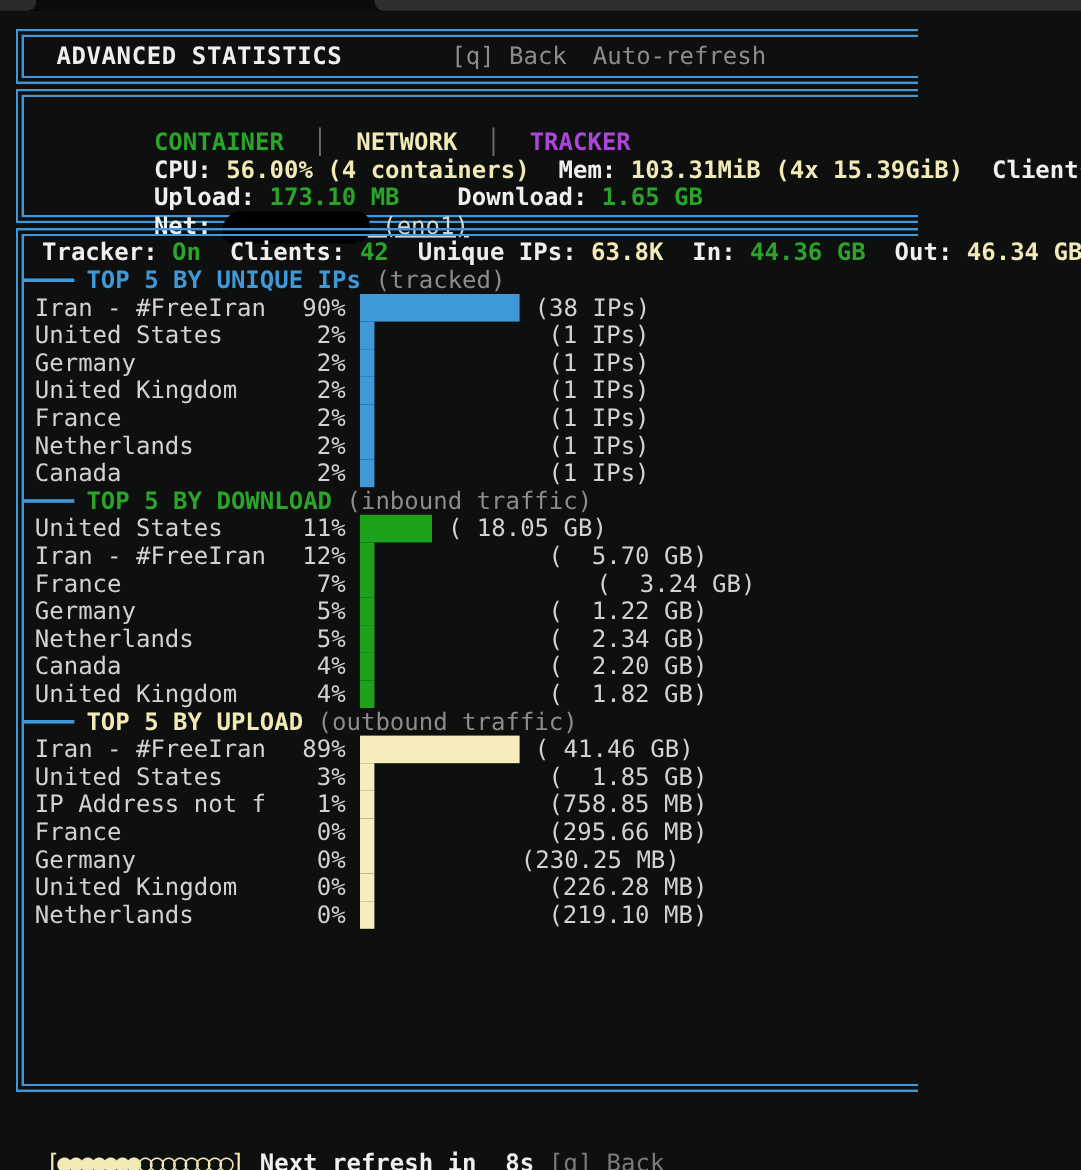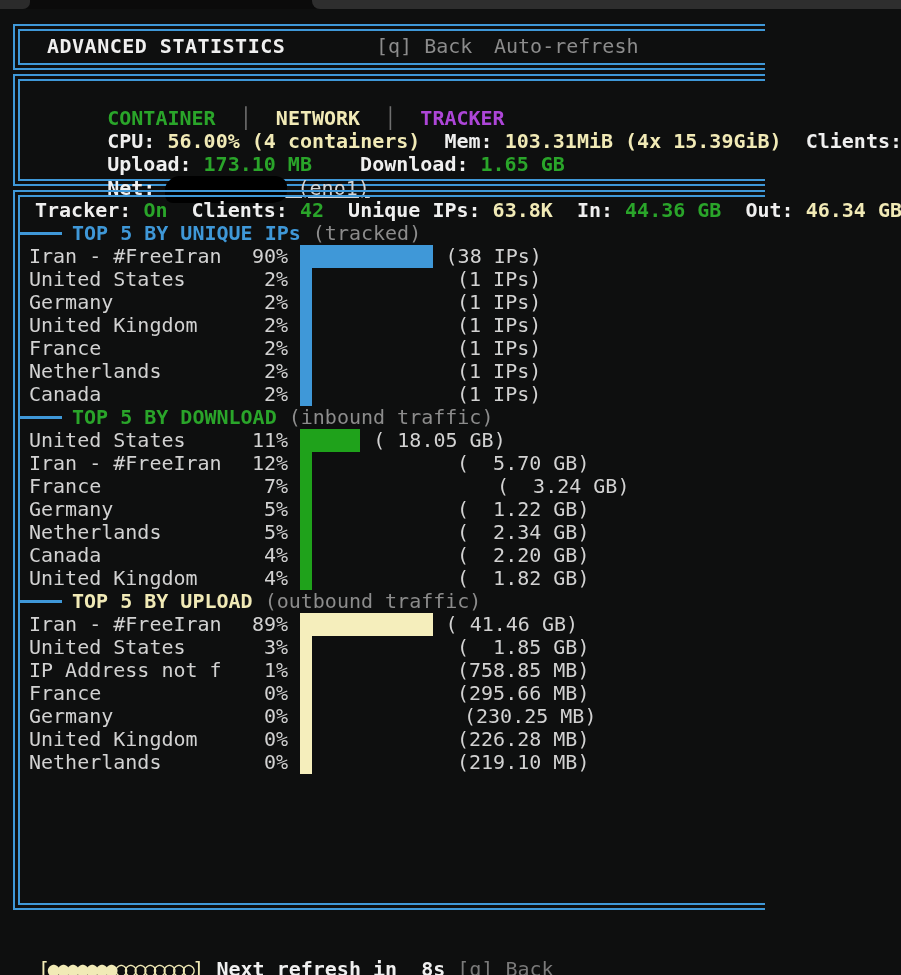--- a/index.html
+++ b/index.html
@@ -10,21 +10,21 @@
     font-size:20px;line-height:23px;color:var(--white,#d4d4d4);
   }
   
   .tabstrip{position:absolute;left:0;top:0;width:901px;height:9px;background:#0b0b0b;}
   .tabstub{position:absolute;left:0;top:0;width:30px;height:9px;background:#2b2b2b;border-bottom-right-radius:7px;}
   .tabrest{position:absolute;left:312px;top:0;right:0;height:9px;background:#2e2e2e;border-bottom-left-radius:8px;}
   
   .box{position:absolute;left:13px;width:752px;box-sizing:border-box;
        border:7px double var(--blue,#3f98d8);border-right:none;background:transparent;}
   .box1{top:24px;height:46px;}
-  .box2{top:74px;height:112px;}
+  .box2{top:74px;height:112px;padding-left:21px;}
   .box3{top:190px;height:720px;}
   .titlebar-inner{position:relative;height:32px;}
   .title{position:absolute;left:27px;top:4px;color:var(--bright,#efefef);font-weight:bold;letter-spacing:.5px;}
   .tb-back{position:absolute;left:356px;top:4px;color:var(--gray,#8c8c8c);}
   .tb-auto{position:absolute;left:474px;top:4px;color:var(--gray,#8c8c8c);}
   .box2-inner{position:relative;padding:3px 0 0 15px;}
   .line{height:23px;white-space:pre;}
   .lbl{color:var(--bright,#efefef);font-weight:bold;margin-top:12px;}
   .v-cream{color:var(--cream,#f1eab6);font-weight:bold;}
   .v-green{color:var(--green,#2aa52a);font-weight:bold;}
@@ -210,21 +210,21 @@
         <div class="row">
           <span class="rname">France</span>
           <span class="rpct">0%</span>
           <div class="rbar" style="width: 12.1px; background: rgb(245, 238, 188);"></div>
           <span class="rval" style="left: 437px;">(295.66 MB)</span>
         </div>
         <div class="row">
           <span class="rname">Germany</span>
           <span class="rpct">0%</span>
           <div class="rbar" style="width: 12.1px; background: rgb(245, 238, 188);"></div>
-          <span class="rval" style="left: 444px;">(230.25 MB)</span>
+          <span class="rval" style="left: 414px;">(230.25 MB)</span>
         </div>
         <div class="row">
           <span class="rname">United Kingdom</span>
           <span class="rpct">0%</span>
           <div class="rbar" style="width: 12.1px; background: rgb(245, 238, 188);"></div>
           <span class="rval" style="left: 437px;">(226.28 MB)</span>
         </div>
         <div class="row">
           <span class="rname">Netherlands</span>
           <span class="rpct">0%</span>

